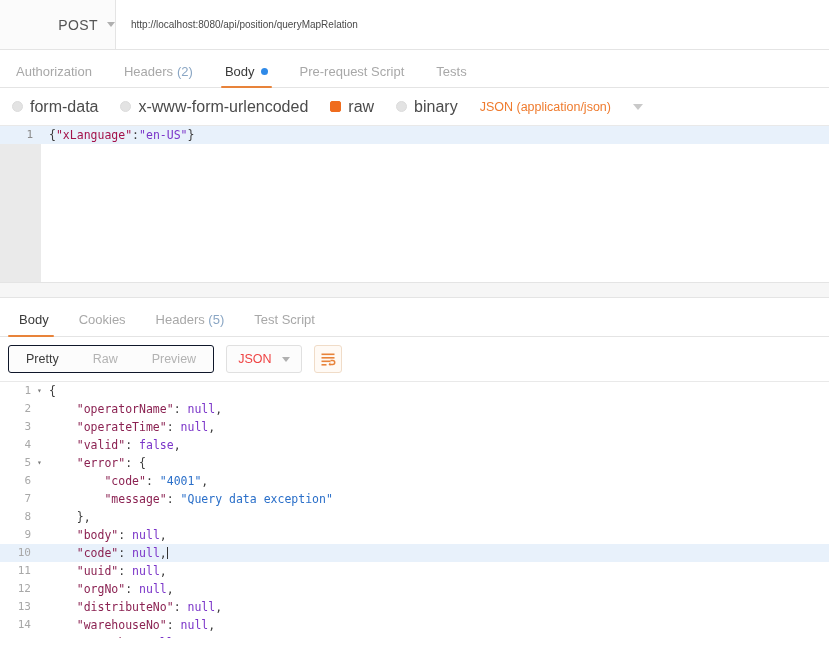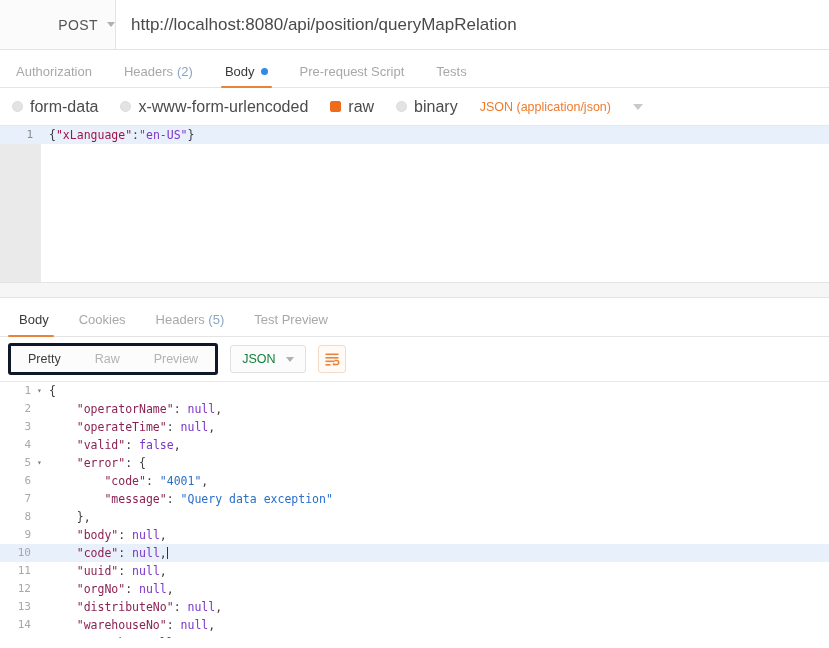--- a/index.html
+++ b/index.html
@@ -46,21 +46,21 @@
     border-right: 4.5px solid transparent;
     border-top: 5px solid #b0b0b0;
     display: inline-block;
   }
   .url-input {
     flex: 1;
     display: flex;
     align-items: center;
     padding-left: 15px;
     background: #ffffff;
-    font-size: 17px;
+    font-size: 10px;
     color: #4a4a4a;
     cursor: text;
   }
 
   
   .req-tabs {
     display: flex;
     align-items: flex-end;
     height: 37px;
     border-bottom: 1px solid #e4e4e4;
@@ -251,21 +251,21 @@
     display: flex;
     align-items: center;
     height: 44px;
     padding-left: 8px;
     gap: 12px;
     border-bottom: 1px solid #e9e9e9;
     background: #ffffff;
   }
   .seg-group {
     display: flex;
-    border: 3px solid #0f172a;
+    border: 1px solid #0f172a;
     border-radius: 3px;
     overflow: hidden;
     height: 26px;
     background: #fcfcfc;
   }
   .seg {
     display: flex;
     align-items: center;
     padding: 0 17px;
     font-size: 12.5px;
@@ -276,21 +276,21 @@
   .json-select {
     display: flex;
     align-items: center;
     gap: 11px;
     height: 26px;
     padding: 0 11px;
     border: 1px solid #e0e0e0;
     border-radius: 3px;
     background: #fcfcfc;
     font-size: 12.5px;
-    color: #15803d;
+    color: #ef4444;
     cursor: pointer;
   }
   .wrap-btn {
     width: 26px; height: 26px;
     border: 1px solid #f0dcc8;
     border-radius: 3px;
     background: #fffaf5;
     display: flex;
     align-items: center;
     justify-content: center;
@@ -363,21 +363,21 @@
       <div class="code-line hl"><span class="ln">1</span><span class="code-txt"><span class="t-pun">{</span><span class="t-key">"xLanguage"</span><span class="t-pun">:</span><span class="t-lit">"en-US"</span><span class="t-pun">}</span></span></div>
     </div>
 </div>
 
 <div class="section-gap"></div>
 
 <div class="resp-tabs" id="resp-tabs">
     <div class="resp-tab active"><span>Body</span></div>
     <div class="resp-tab"><span>Cookies</span></div>
     <div class="resp-tab"><span>Headers</span><span class="count"> (5)</span></div>
-    <div class="resp-tab"><span>Test Preview</span></div>
+    <div class="resp-tab"><span>Test Script</span></div>
   </div>
 
 <div class="resp-toolbar">
   <div class="seg-group" id="view-modes">
       <div class="seg active">Pretty</div>
       <div class="seg">Raw</div>
       <div class="seg">Preview</div>
     </div>
   <div class="json-select">
     <span>JSON</span>

